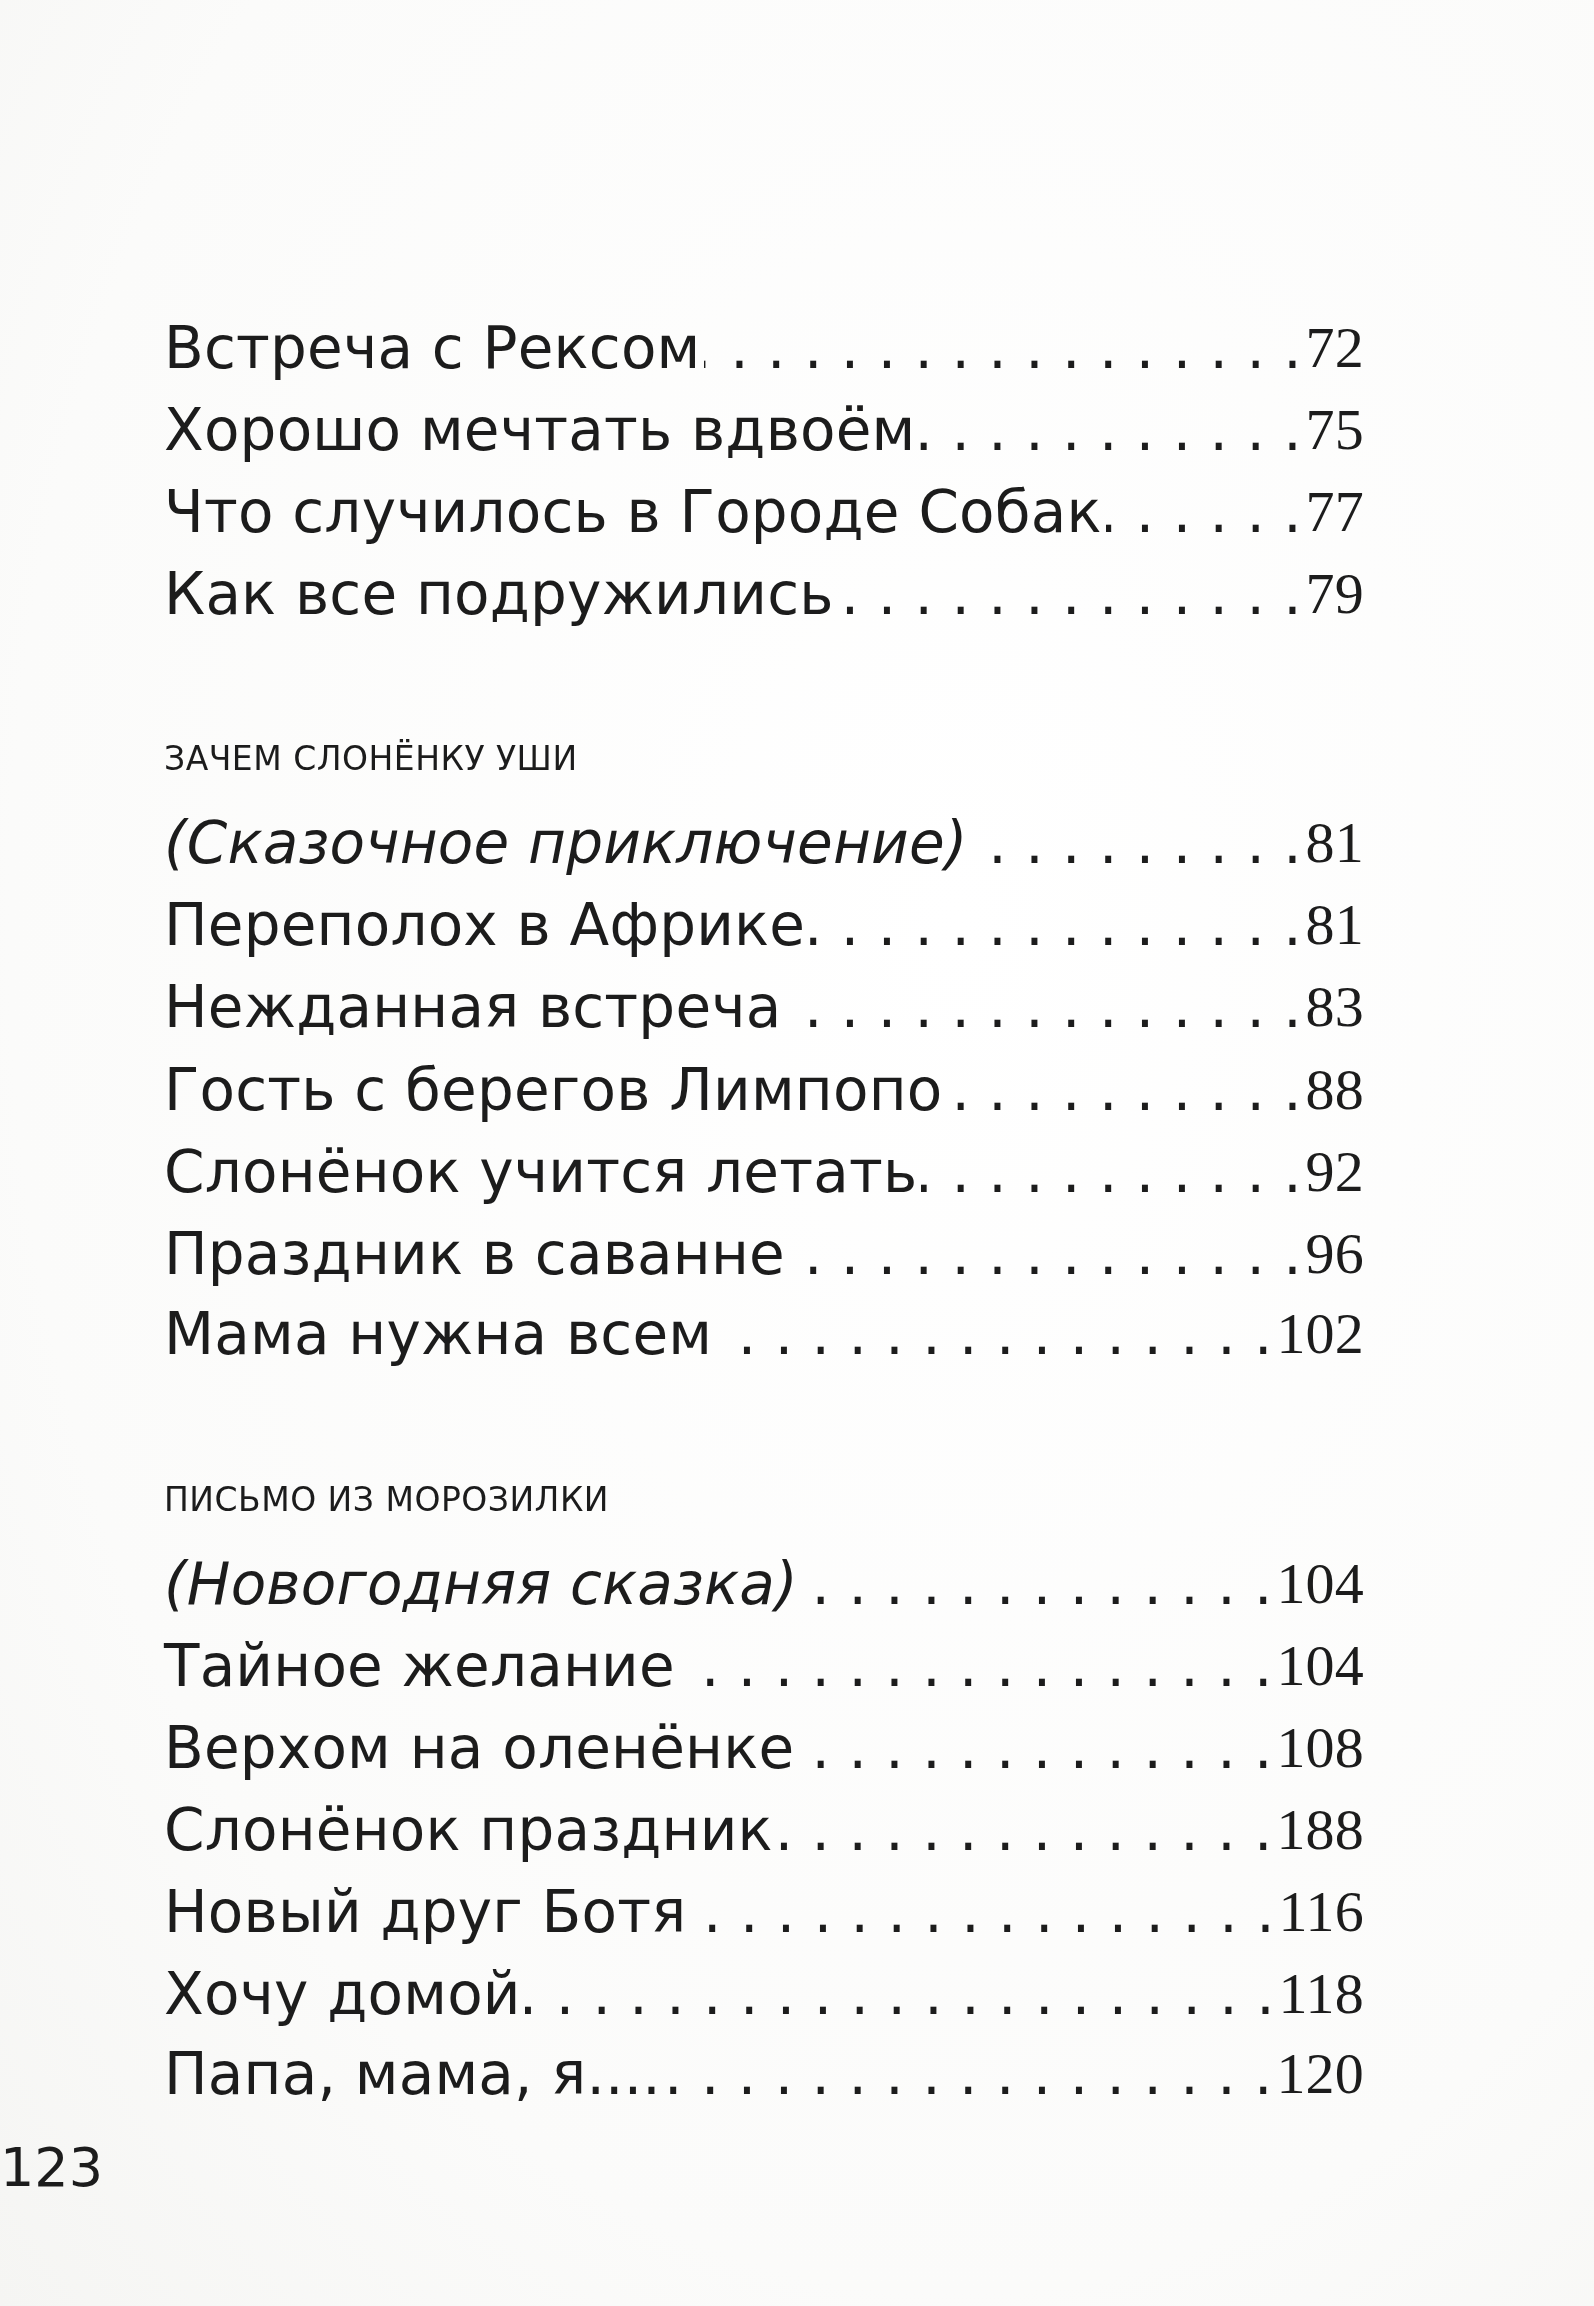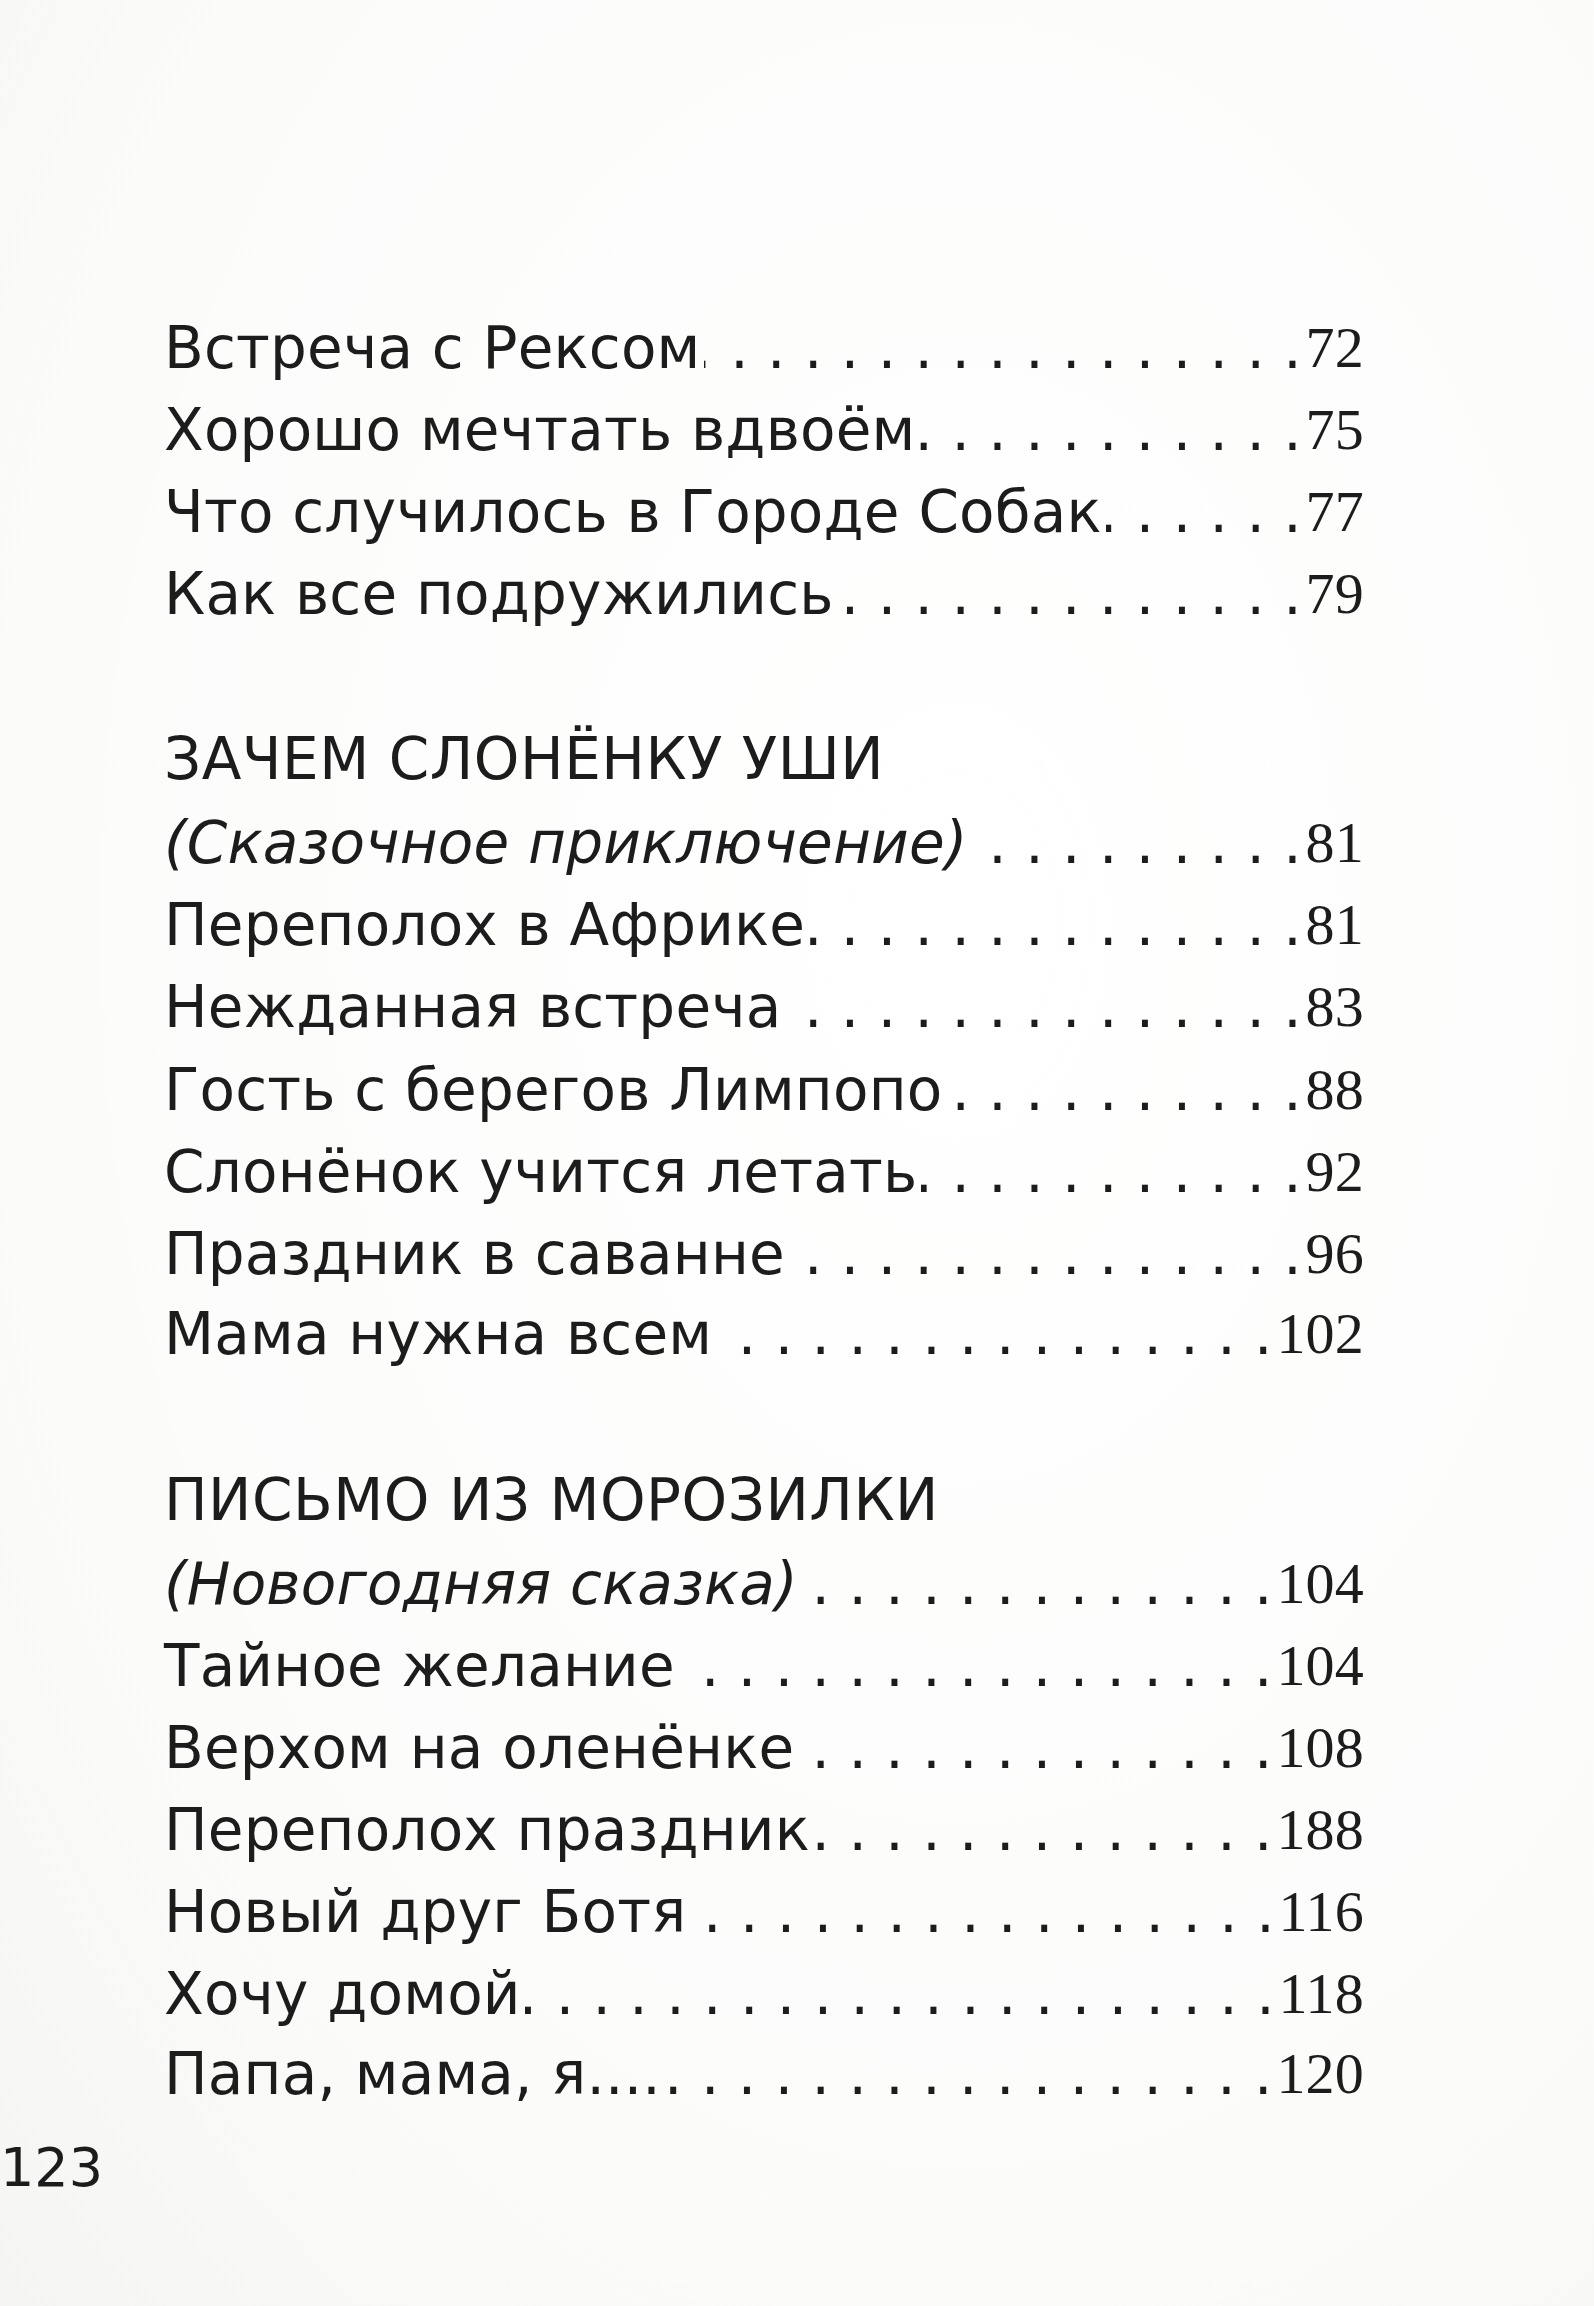--- a/index.html
+++ b/index.html
@@ -62,21 +62,21 @@
     .row .page-num {
       flex: 0 0 auto;
       text-align: right;
       font-family: Liberation Serif, serif;
     }
     .section-header {
       position: absolute;
       left: 0;
       height: 82px;
       line-height: 82px;
-      font-size: 58px;
+      font-size: 33px;
       letter-spacing: 0.5px;
       white-space: nowrap;
     }
     .folio {
       position: absolute;
       left: 0;
       width: 1545px;
       font-size: 54px;
       line-height: 82px;
       height: 82px;
@@ -156,21 +156,21 @@
       <span class="title">Тайное желание</span>
       <span class="leader"></span>
       <span class="page-num">104</span>
     </div>
     <div class="row" style="top:1707px">
       <span class="title">Верхом на оленёнке</span>
       <span class="leader"></span>
       <span class="page-num">108</span>
     </div>
     <div class="row" style="top:1789px">
-      <span class="title">Переполох праздник</span>
+      <span class="title">Слонёнок праздник</span>
       <span class="leader"></span>
       <span class="page-num">188</span>
     </div>
     <div class="row" style="top:1871px">
       <span class="title">Новый друг Ботя</span>
       <span class="leader"></span>
       <span class="page-num">116</span>
     </div>
     <div class="row" style="top:1953px">
       <span class="title">Хочу домой</span>

